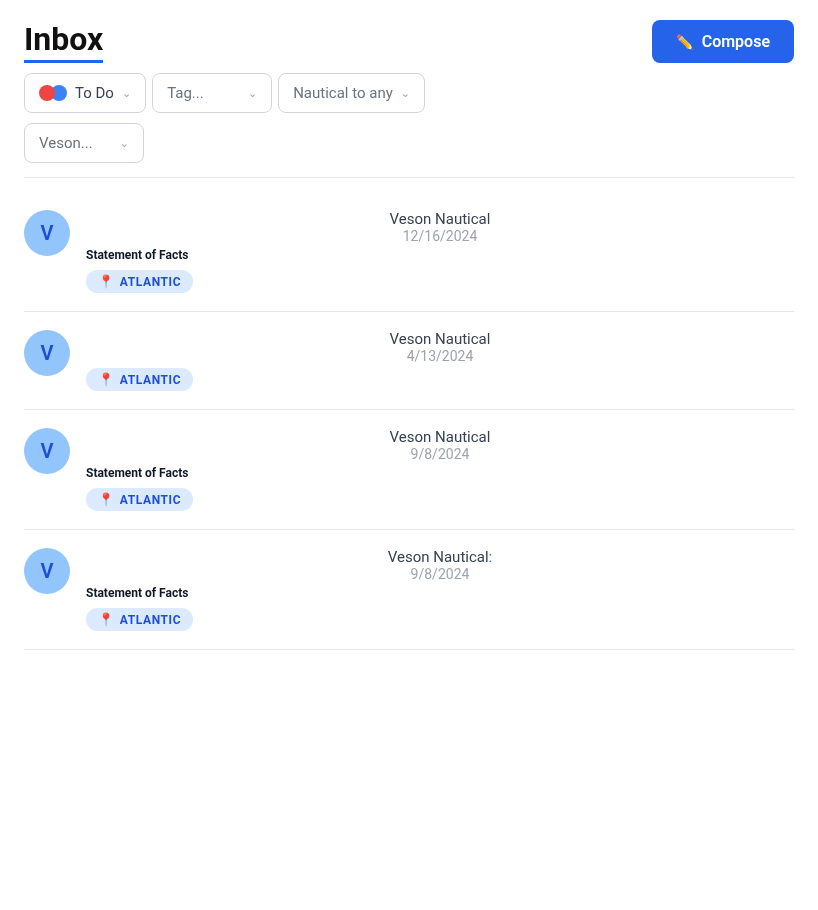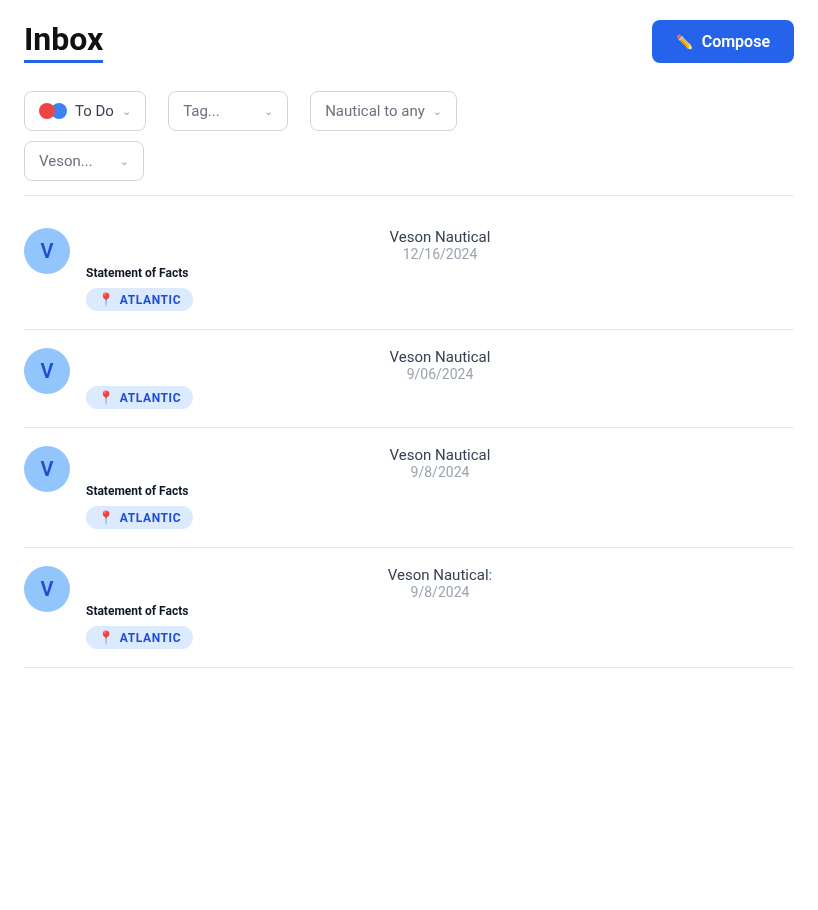--- a/index.html
+++ b/index.html
@@ -21,21 +21,21 @@
       min-height: 910px;
       background: #fff;
       padding: 20px 24px;
     }
 
     
     .header {
       display: flex;
       align-items: center;
       justify-content: space-between;
-      margin-bottom: 28px;
+      margin-bottom: 10px;
     }
 
     .page-title {
       font-size: 32px;
       font-weight: 700;
       color: #111;
       border-bottom: 3px solid #2563eb;
       padding-bottom: 2px;
     }
 
@@ -54,21 +54,21 @@
     }
 
     .compose-icon {
       font-size: 14px;
     }
 
     
     .filters-row {
       display: flex;
       flex-wrap: wrap;
-      gap: 22px;
+      gap: 6px;
       margin-bottom: 10px;
     }
 
     .filter-dropdown {
       display: flex;
       align-items: center;
       gap: 8px;
       border: 1.5px solid #d1d5db;
       border-radius: 8px;
       padding: 10px 14px;
@@ -252,21 +252,21 @@
           <span class="pin-icon">📍</span>
           <span>ATLANTIC</span>
         </div>
       </div>
     </div>
       <div class="inbox-item">
       <div class="avatar">V</div>
       <div class="item-content">
         <div class="item-header">
           <span class="sender-name">Veson Nautical</span>
-          <span class="item-date">9/06/2024</span>
+          <span class="item-date">4/13/2024</span>
         </div>
         <div class="tag-badge">
           <span class="pin-icon">📍</span>
           <span>ATLANTIC</span>
         </div>
       </div>
     </div>
       <div class="inbox-item">
       <div class="avatar">V</div>
       <div class="item-content">

